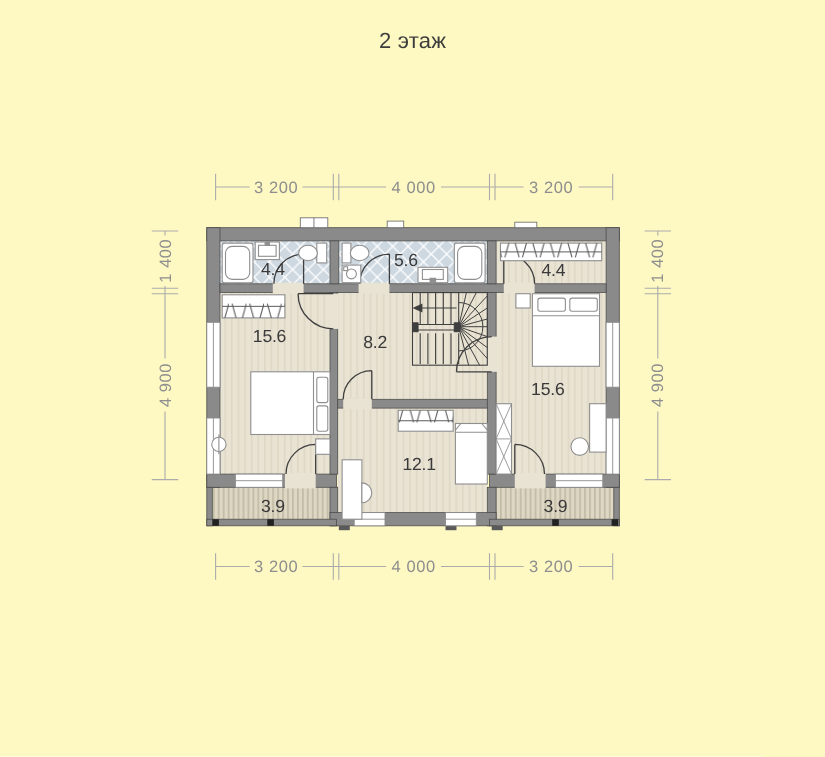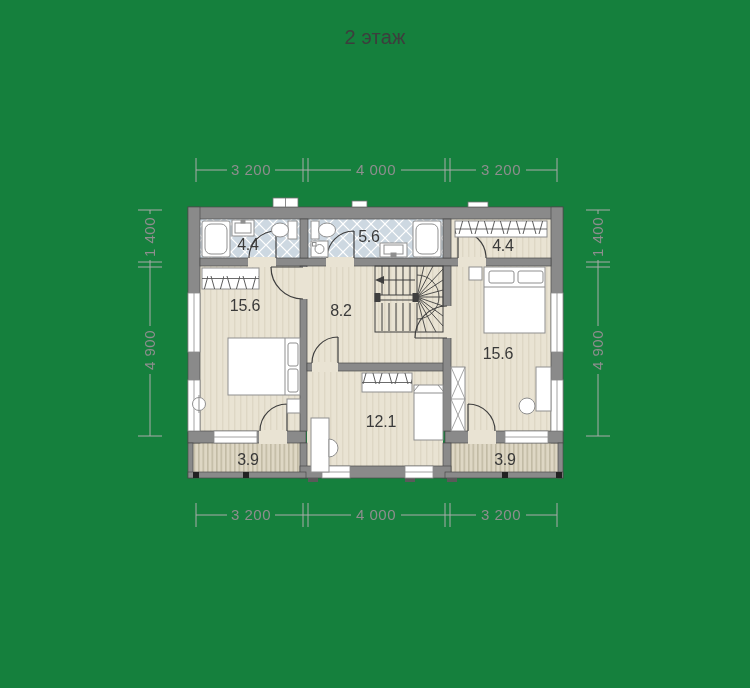--- a/index.html
+++ b/index.html
@@ -1,16 +1,16 @@
 <!DOCTYPE html>
 <html><head>
 <meta charset="utf-8">
 <style>
   html,body{margin:0;padding:0;background:#ffffff;}
-  .page{width:750px;height:688px;position:relative;background:#15803d;overflow:hidden;}
+  .page{width:750px;height:688px;position:relative;background:#fef9c3;overflow:hidden;}
   svg{display:block;font-family:"Liberation Sans",sans-serif;}
   text{fill:#3a3a3a;}
   .title{font-size:20px;fill:#3d3d3d;letter-spacing:0.2px;}
   .room-label{font-size:16px;fill:#3a3a3a;letter-spacing:-0.2px;}
   .dim-label{font-size:15px;fill:#8e8e8e;letter-spacing:0.5px;}
 </style>
 </head>
 <body>
 
 <div class="page">

